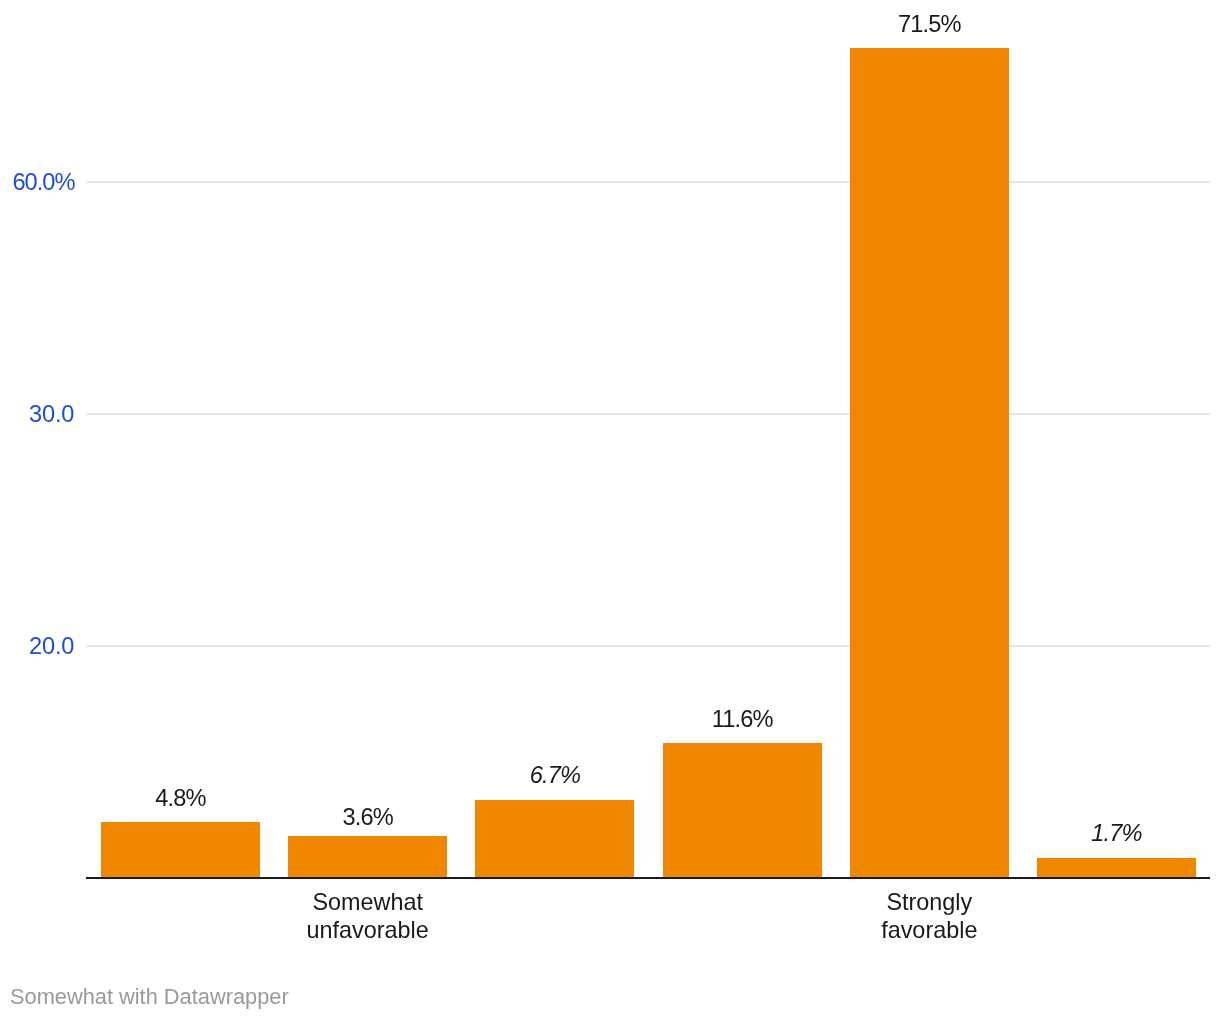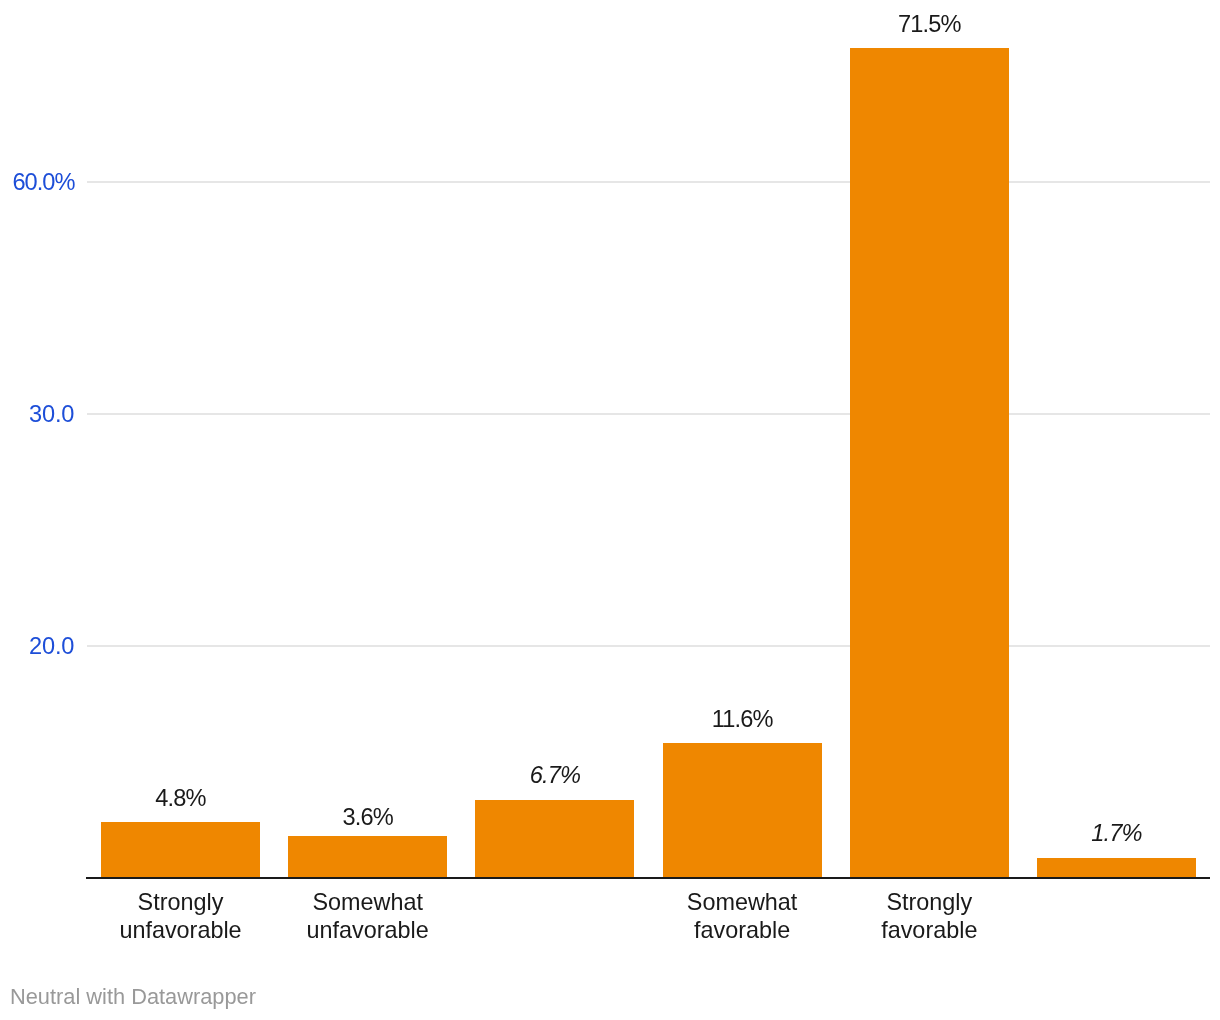--- a/index.html
+++ b/index.html
@@ -111,50 +111,48 @@
     <div class="axis-label" style="top: 634.6px;">20.0</div>
     <div class="axis-label" style="top: 402.6px;">30.0</div>
     <div class="axis-label pct" style="top: 170.6px;">60.0%</div>
   </div>
 
   <div class="bars">
 
     <div class="bar-group" style="left: 101px;">
       <div class="bar" style="top: 821.82px; height: 55.68px; background: rgb(239, 135, 0);"></div>
       <div class="value-label" style="top: 786.52px;">4.8%</div>
-      <div class="cat-label">Strongly unfavorable</div>
     </div>
 
     <div class="bar-group" style="left: 288.2px;">
       <div class="bar" style="top: 835.74px; height: 41.76px; background: rgb(239, 135, 0);"></div>
       <div class="value-label" style="top: 764px; margin-top: 42px;">3.6%</div>
       <div class="cat-label">Somewhat unfavorable</div>
     </div>
 
     <div class="bar-group" style="left: 475.4px;">
       <div class="bar" style="top: 799.78px; height: 77.72px; background: rgb(239, 135, 0);"></div>
       <div class="value-label" style="top: 764.48px; font-style: italic;">6.7%</div>
     </div>
 
     <div class="bar-group" style="left: 662.6px;">
       <div class="bar" style="top: 742.94px; height: 134.56px; background: rgb(239, 135, 0);"></div>
       <div class="value-label" style="top: 707.64px;">11.6%</div>
-      <div class="cat-label">Somewhat favorable</div>
     </div>
 
     <div class="bar-group" style="left: 849.8px;">
       <div class="bar" style="top: 48.1px; height: 829.4px; background: rgb(239, 135, 0);"></div>
       <div class="value-label" style="top: 12.8px;">71.5%</div>
       <div class="cat-label">Strongly favorable</div>
     </div>
 
     <div class="bar-group" style="left: 1037px;">
       <div class="bar" style="top: 857.78px; height: 19.72px; background: rgb(239, 135, 0);"></div>
       <div class="value-label" style="top: 822.48px; font-style: italic;">1.7%</div>
     </div>
 
   </div>
 
   <div class="baseline"></div>
 
-  <div class="credit">Neutral with Datawrapper</div>
+  <div class="credit">Somewhat with Datawrapper</div>
 
 </div>
 
 </body></html>

